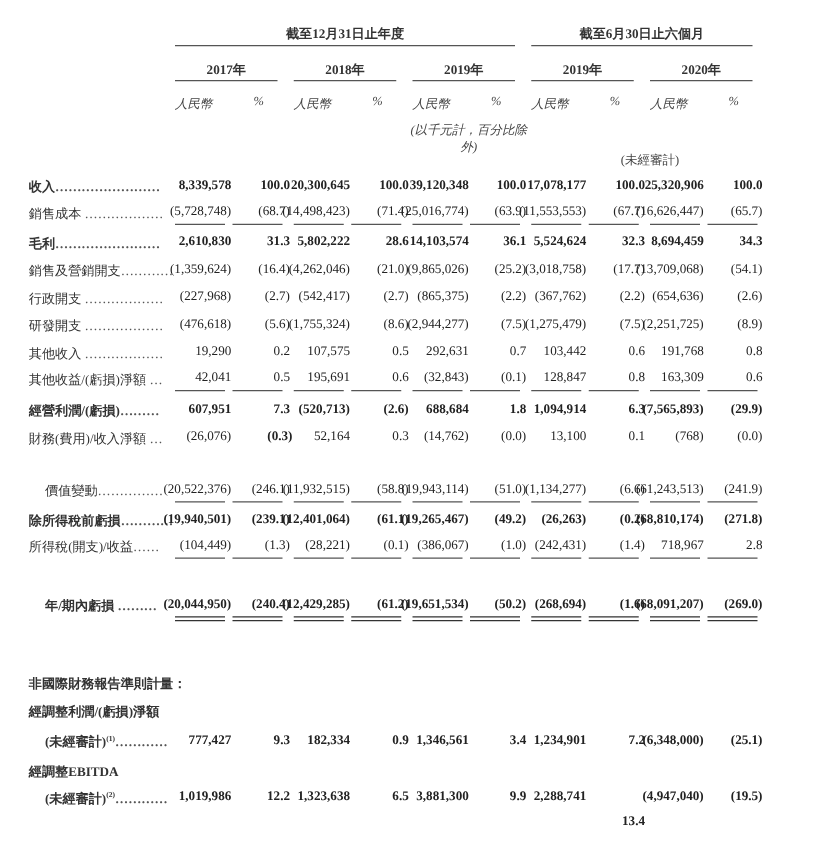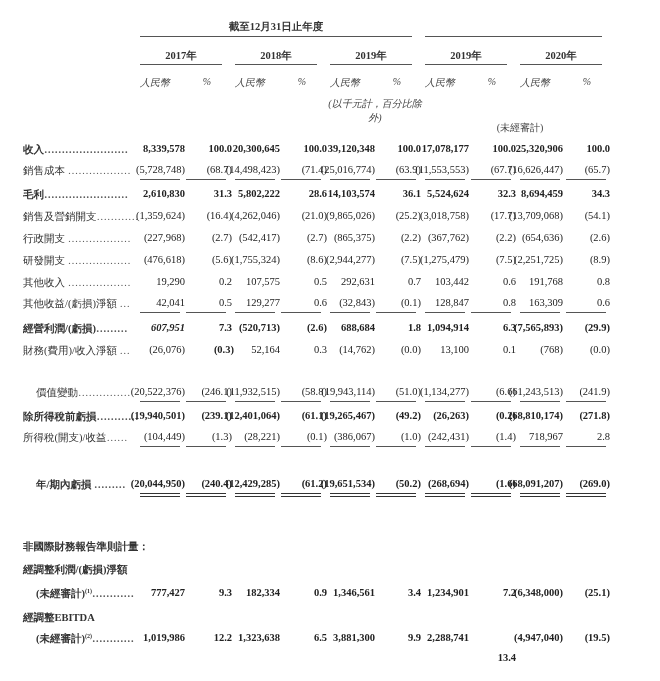--- a/index.html
+++ b/index.html
@@ -21,20 +21,21 @@
     .ul { position: absolute; height: 1px; background: #555; }
     .dul { position: absolute; height: 4px; border-top: 1.5px solid #333; border-bottom: 1.5px solid #333; box-sizing: border-box; }
     .section { position: absolute; left: 23px; font-size: 10.5px; font-weight: bold; color: #333; white-space: nowrap; }
   </style>
 </head>
 <body>
 
 <div class="page" id="page">
     <div class="hdr" style="left:140px;top:20px;width:272px;">截至12月31日止年度</div>
     <div class="rule" style="left:140px;top:36px;width:272px;"></div>
+    <div class="hdr" style="left:425px;top:20px;width:177px;">截至6月30日止六個月</div>
     <div class="rule" style="left:425px;top:36px;width:177px;"></div>
     <div class="hdr" style="left:140px;top:49px;width:82px;">2017年</div>
     <div class="rule" style="left:140px;top:64px;width:82px;"></div>
     <div class="unit" style="left:140px;top:76px;width:40px;text-align:left;">人民幣</div>
     <div class="unit" style="left:200px;top:76px;width:14px;">%</div>
     <div class="hdr" style="left:235px;top:49px;width:82px;">2018年</div>
     <div class="rule" style="left:235px;top:64px;width:82px;"></div>
     <div class="unit" style="left:235px;top:76px;width:40px;text-align:left;">人民幣</div>
     <div class="unit" style="left:295px;top:76px;width:14px;">%</div>
     <div class="hdr" style="left:330px;top:49px;width:82px;">2019年</div>
@@ -149,42 +150,42 @@
       <div class="cell" style="right:239px;">0.7</div>
       <div class="cell" style="right:191px;">103,442</div>
       <div class="cell" style="right:144px;">0.6</div>
       <div class="cell" style="right:97px;">191,768</div>
       <div class="cell" style="right:50px;">0.8</div>
     </div>
     <div class="row" style="top:297px;">
       <div class="label"><span>其他收益/(虧損)淨額</span><span class="dots"> …</span></div>
       <div class="cell" style="right:475px;">42,041</div>
       <div class="cell" style="right:428px;">0.5</div>
-      <div class="cell" style="right:380px;">129,277</div>
+      <div class="cell" style="right:380px;">195,691</div>
       <div class="cell" style="right:333px;">0.6</div>
       <div class="cell" style="right:285px;">(32,843)</div>
       <div class="cell" style="right:239px;">(0.1)</div>
       <div class="cell" style="right:191px;">128,847</div>
       <div class="cell" style="right:144px;">0.8</div>
       <div class="cell" style="right:97px;">163,309</div>
       <div class="cell" style="right:50px;">0.6</div>
     </div>
     <div class="ul" style="left:140px;top:312px;width:40px;"></div>
     <div class="ul" style="left:186px;top:312px;width:40px;"></div>
     <div class="ul" style="left:235px;top:312px;width:40px;"></div>
     <div class="ul" style="left:281px;top:312px;width:40px;"></div>
     <div class="ul" style="left:330px;top:312px;width:40px;"></div>
     <div class="ul" style="left:376px;top:312px;width:40px;"></div>
     <div class="ul" style="left:425px;top:312px;width:40px;"></div>
     <div class="ul" style="left:471px;top:312px;width:40px;"></div>
     <div class="ul" style="left:520px;top:312px;width:40px;"></div>
     <div class="ul" style="left:566px;top:312px;width:40px;"></div>
     <div class="row bold" style="top:322px;">
       <div class="label"><span>經營利潤/(虧損)</span><span class="dots">………</span></div>
-      <div class="cell" style="right:475px;font-style:italic;">607,951</div>
+      <div class="cell" style="right:475px;">607,951</div>
       <div class="cell" style="right:428px;">7.3</div>
       <div class="cell" style="right:380px;">(520,713)</div>
       <div class="cell" style="right:333px;">(2.6)</div>
       <div class="cell" style="right:285px;">688,684</div>
       <div class="cell" style="right:239px;">1.8</div>
       <div class="cell" style="right:191px;">1,094,914</div>
       <div class="cell" style="right:144px;">6.3</div>
       <div class="cell" style="right:97px;">(7,565,893)</div>
       <div class="cell" style="right:50px;">(29.9)</div>
     </div>

